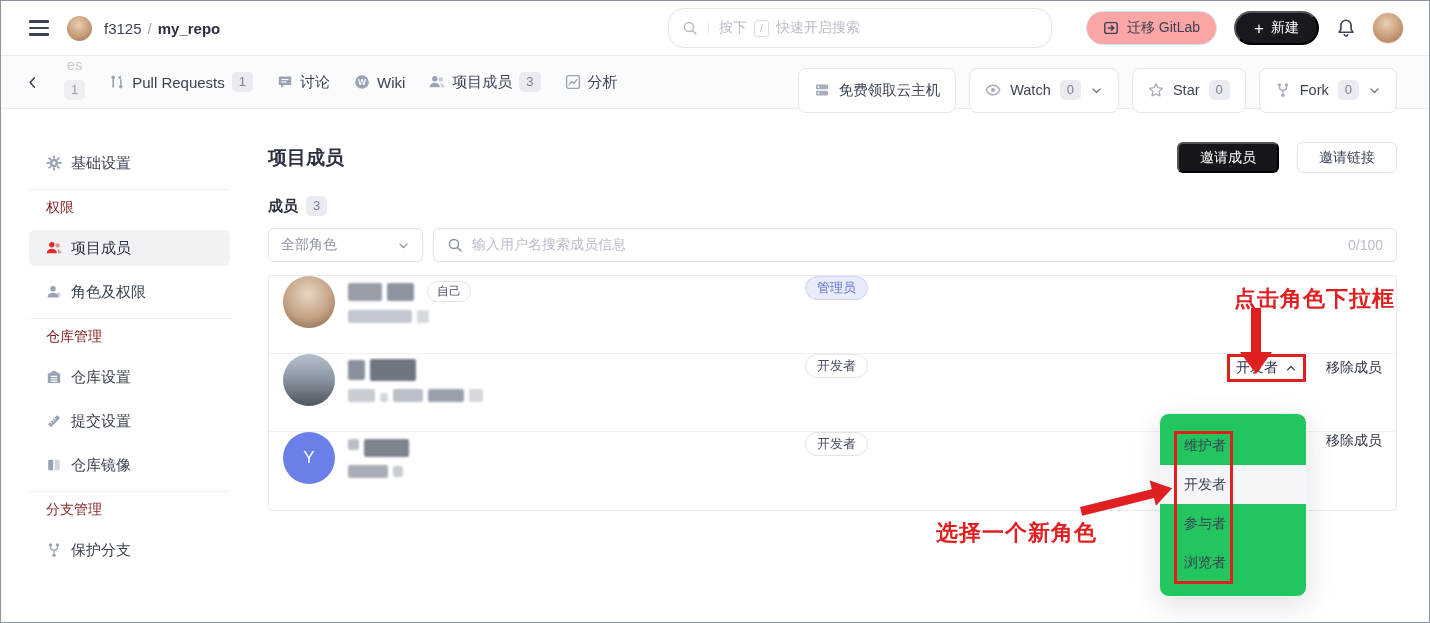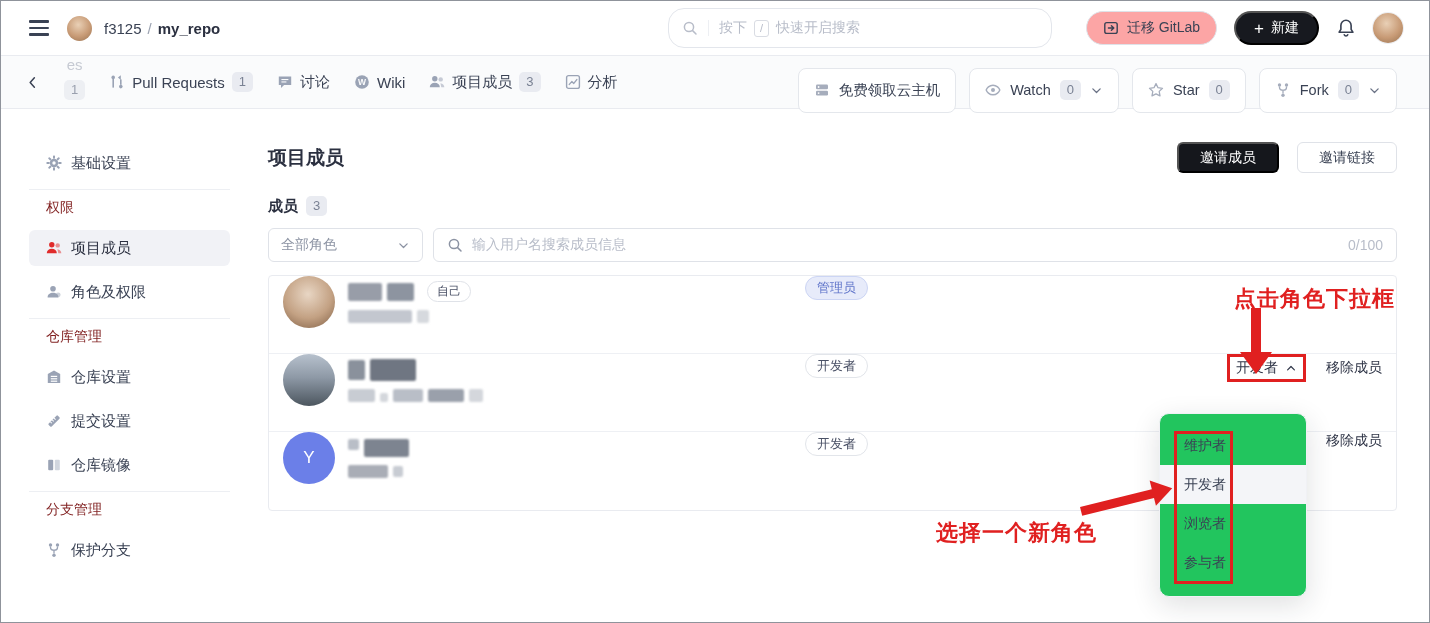--- a/index.html
+++ b/index.html
@@ -464,22 +464,22 @@
           </div>
         </div>
 
       </div>
     </main>
   </div>
 
   <div class="dropdown">
     <div class="dd-opt">维护者</div>
     <div class="dd-opt hl">开发者</div>
+    <div class="dd-opt">参与者</div>
     <div class="dd-opt">浏览者</div>
-    <div class="dd-opt">参与者</div>
     <div class="dd-redbox"></div>
   </div>
 
   <div class="ann ann1">点击角色下拉框</div>
   <div class="arrow-v">
       <span class="stem"></span>
       <span class="head"></span>
     </div>
   <div class="ann ann2">选择一个新角色</div>
   <div class="arrow-ne">

